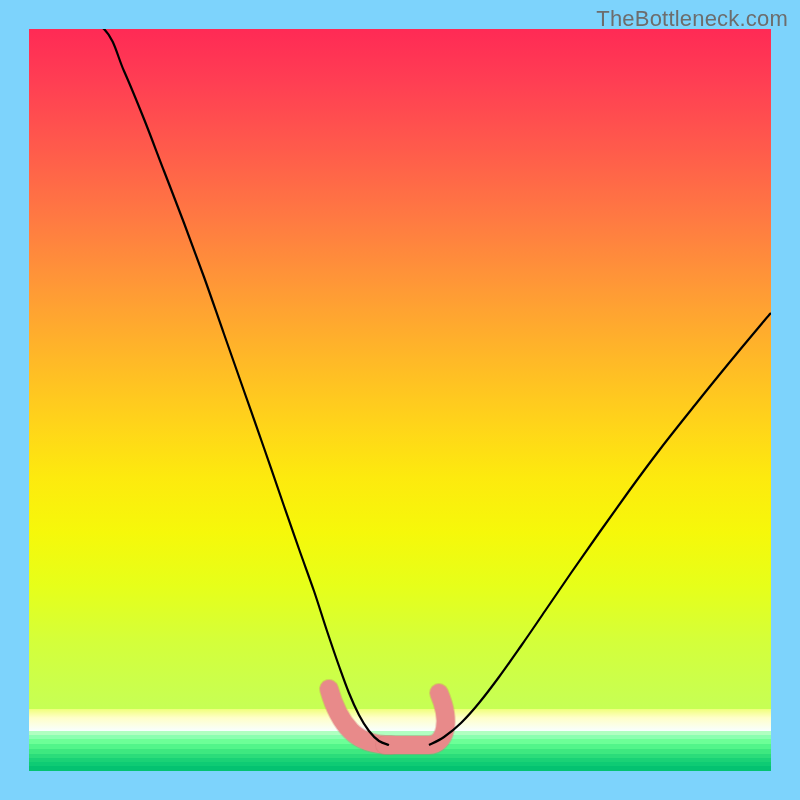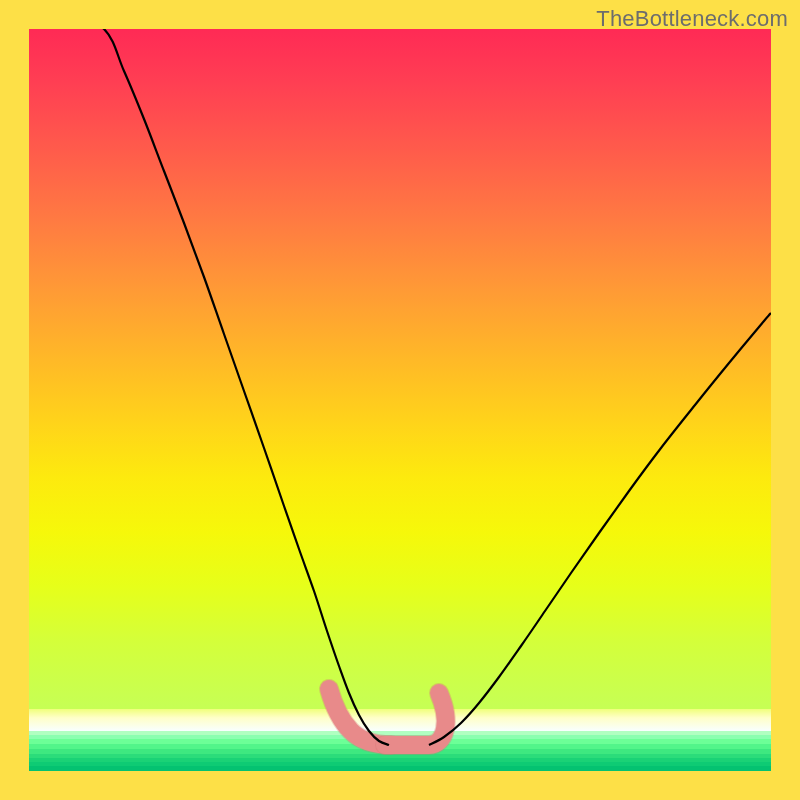--- a/index.html
+++ b/index.html
@@ -8,21 +8,21 @@
     width: 800px;
     height: 800px;
     overflow: hidden;
     background: #000;
     font-family: Arial, Helvetica, sans-serif;
   }
   .frame {
     position: absolute;
     left: 0; top: 0;
     width: 800px; height: 800px;
-    background: #fde047;
+    background: #7dd3fc;
   }
   .plot {
     position: absolute;
     left: 29px;
     top: 29px;
     width: 742px;
     height: 742px;
     overflow: hidden;
   }
   .gradient {

